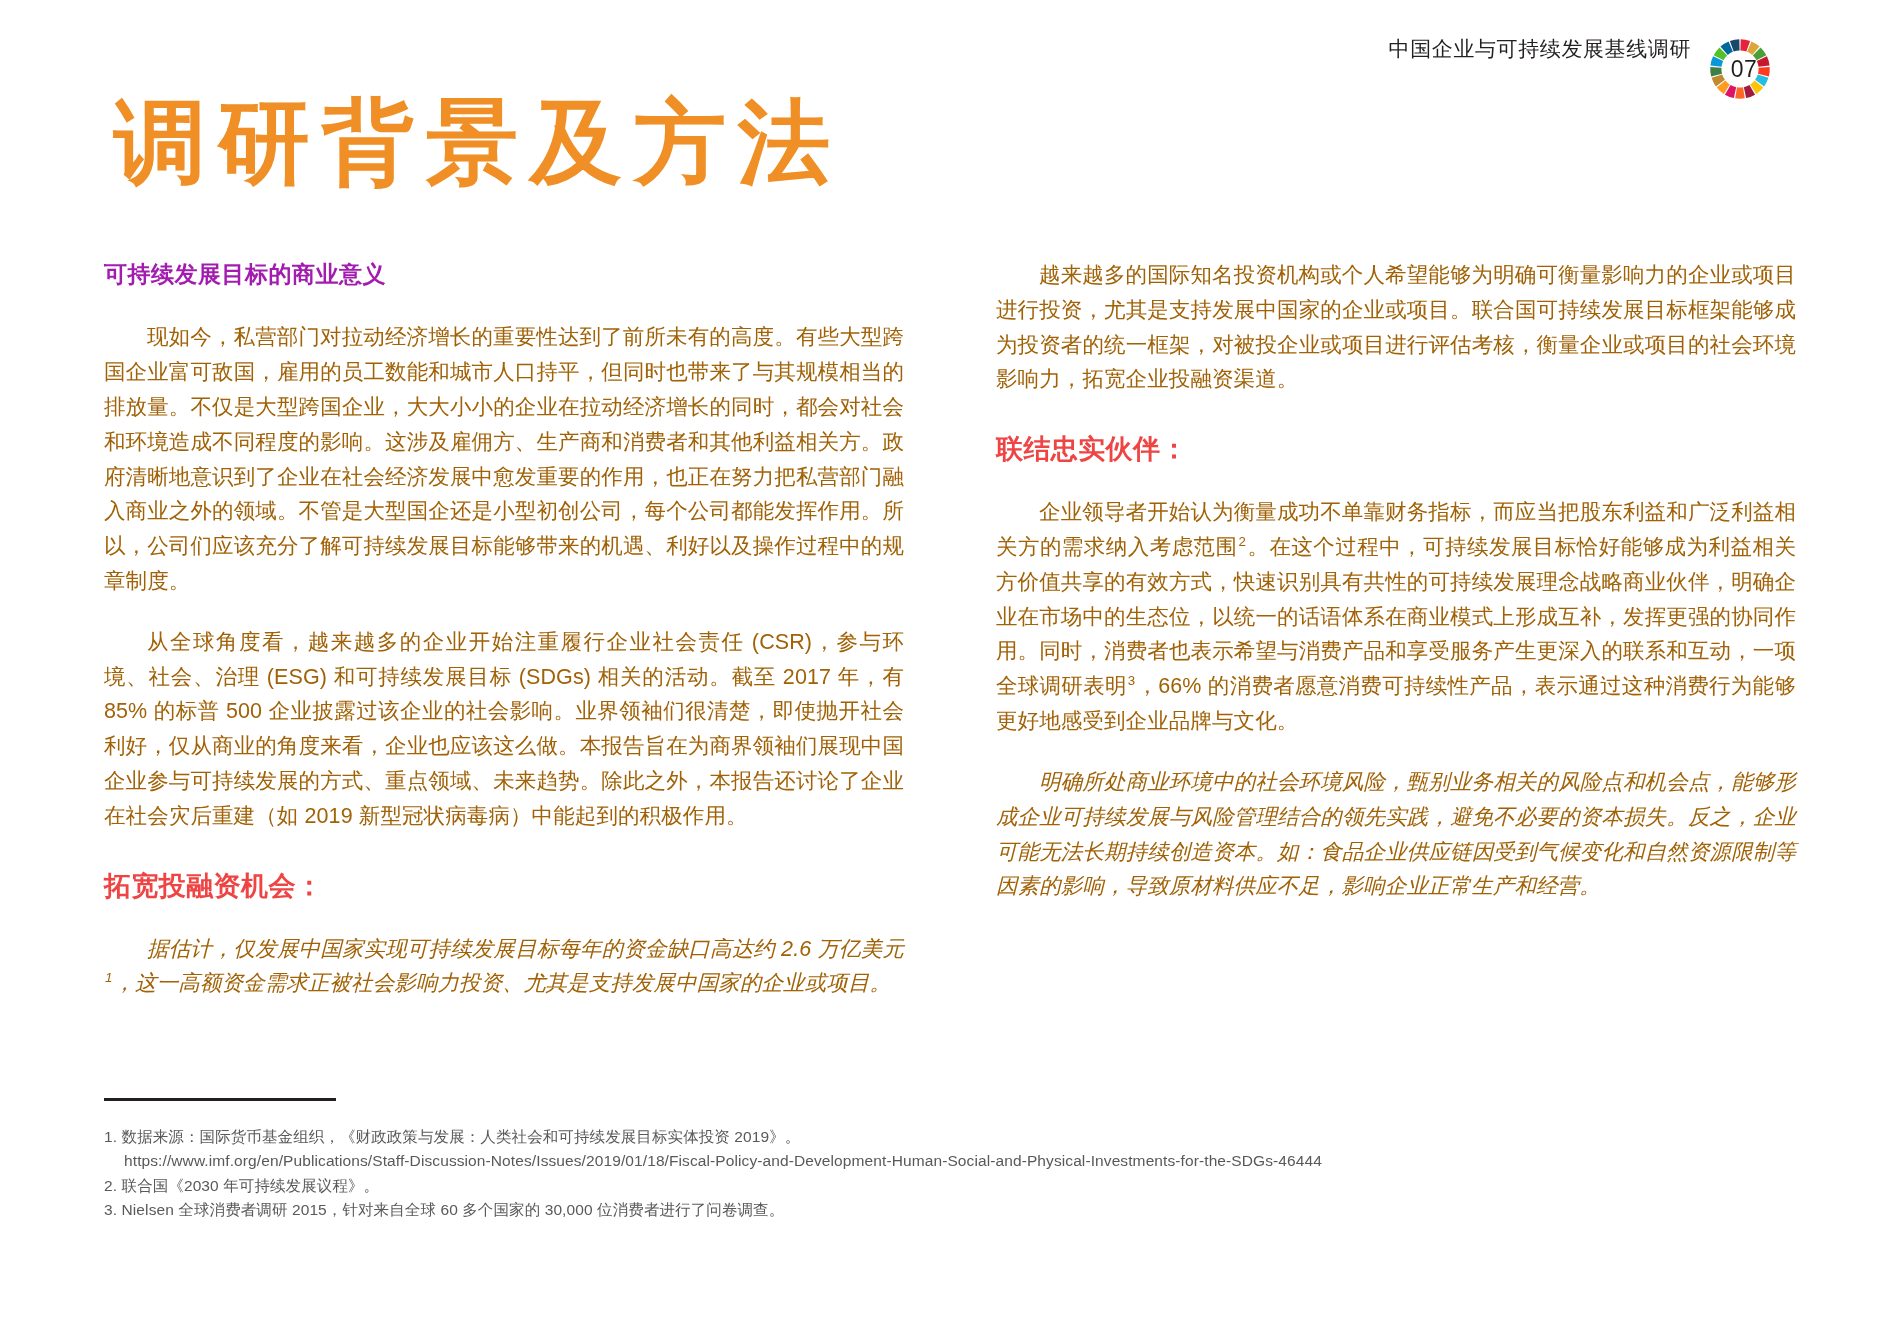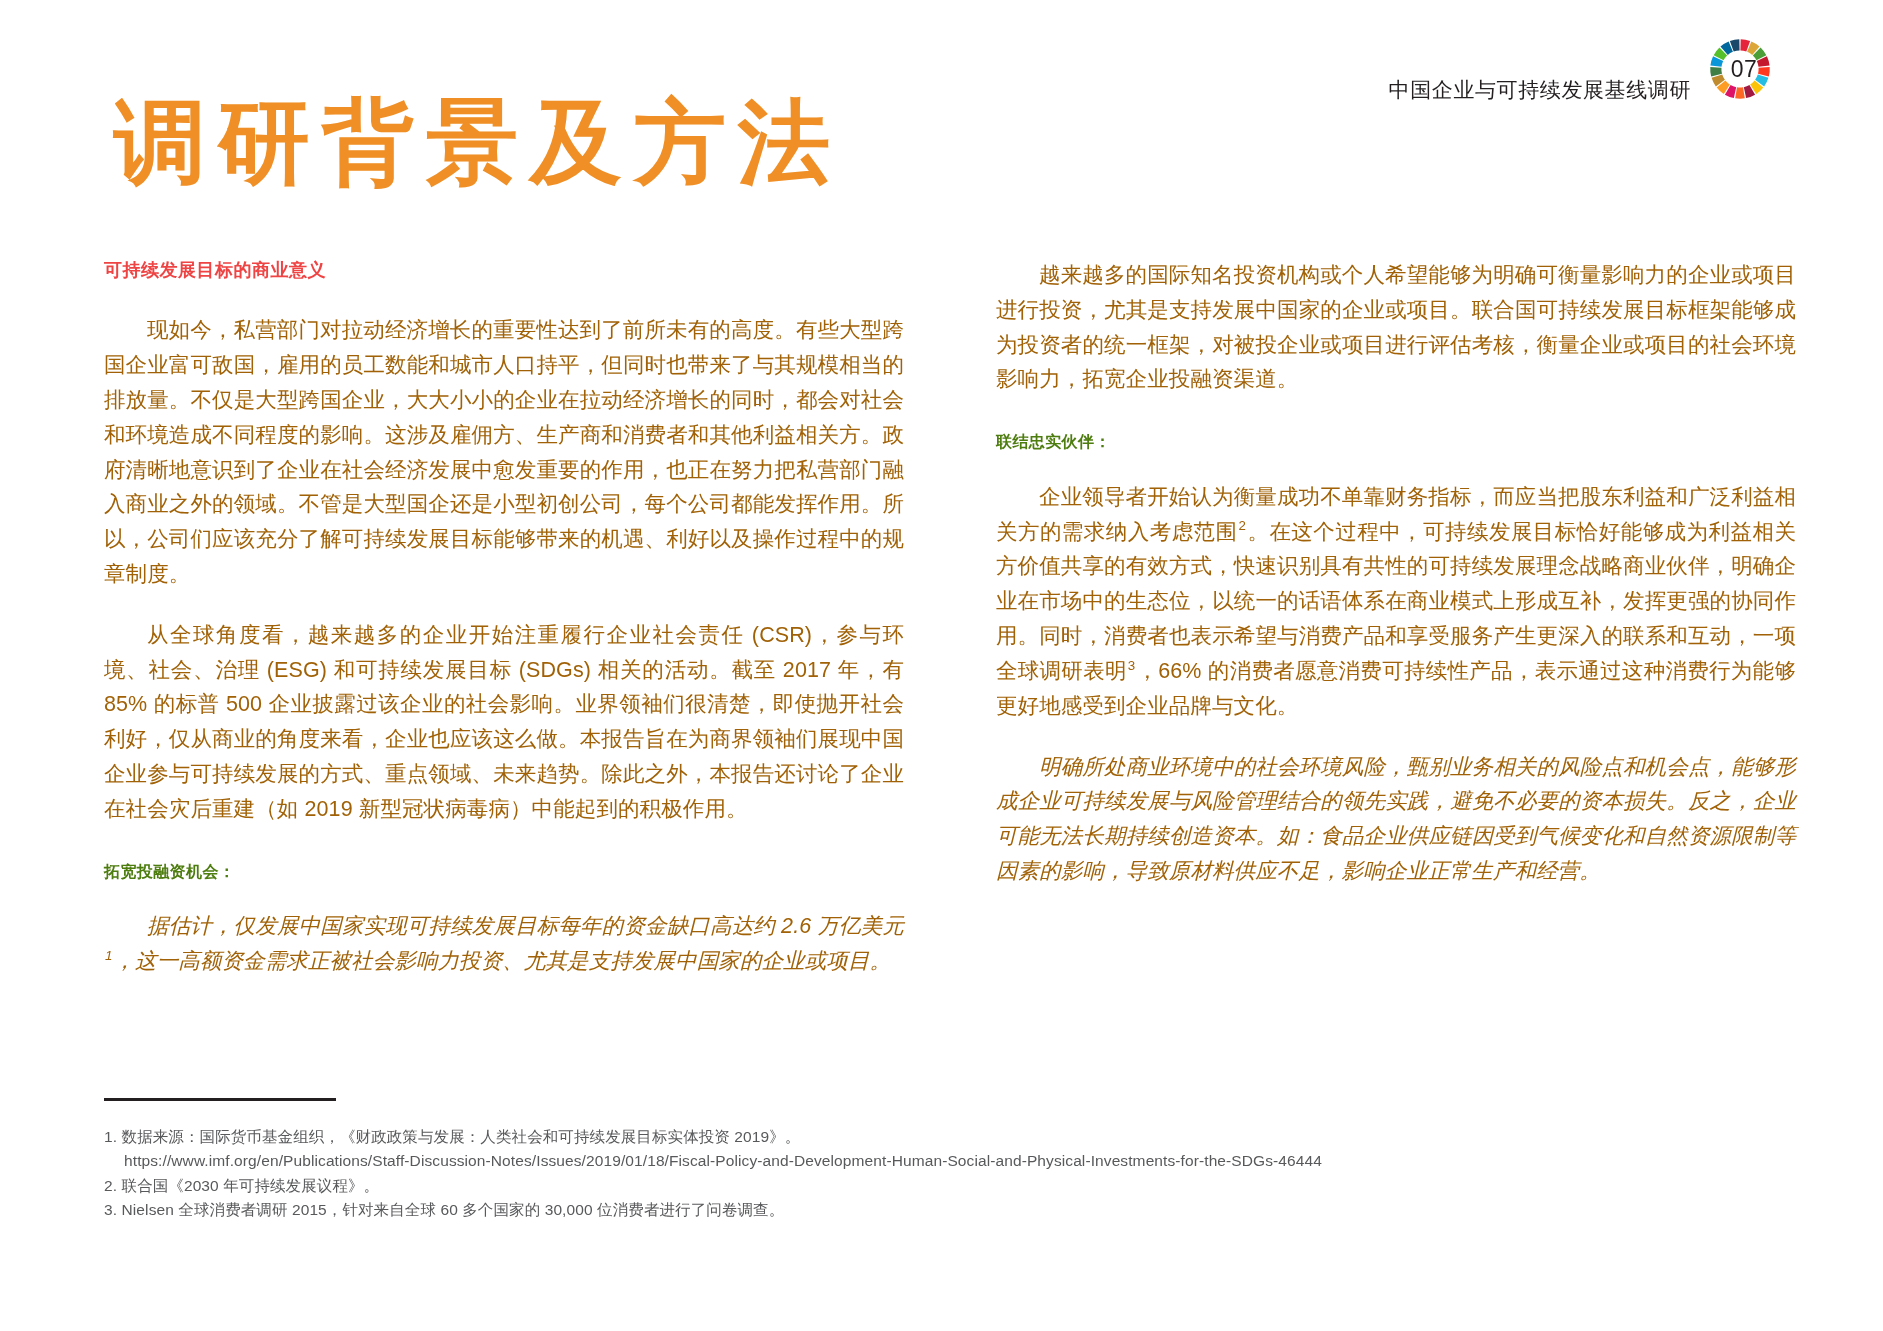--- a/index.html
+++ b/index.html
@@ -15,21 +15,21 @@
     color: #1a1a1a;
     overflow: hidden;
   }
 
   
   #page-header {
     position: absolute;
     top: 38px;
     right: 112px;
     display: flex;
-    align-items: flex-end;
+    align-items: flex-start;
     gap: 18px;
   }
   #header-title {
     font-size: 21px;
     letter-spacing: 0.6px;
     color: #231f20;
     white-space: nowrap;
     line-height: 1;
   }
   #sdg-wheel {
@@ -73,32 +73,32 @@
     width: 1690px;
     display: flex;
     gap: 92px;
   }
   .column {
     width: 800px;
     flex: 0 0 800px;
   }
 
   h2.section-heading {
-    font-size: 18px;
+    font-size: 23px;
     font-weight: 700;
-    color: #ef4444;
+    color: #a21caf;
     margin: 0 0 30px 0;
     letter-spacing: 0.5px;
     line-height: 1.4;
   }
 
   h3.sub-heading {
-    font-size: 16px;
+    font-size: 27px;
     font-weight: 700;
-    color: #4d7c0f;
+    color: #ef4444;
     margin: 34px 0 26px 0;
     letter-spacing: 0.4px;
     line-height: 1.4;
   }
 
   p.body-text {
     font-size: 21.5px;
     line-height: 1.62;
     margin: 0 0 26px 0;
     text-align: justify;

